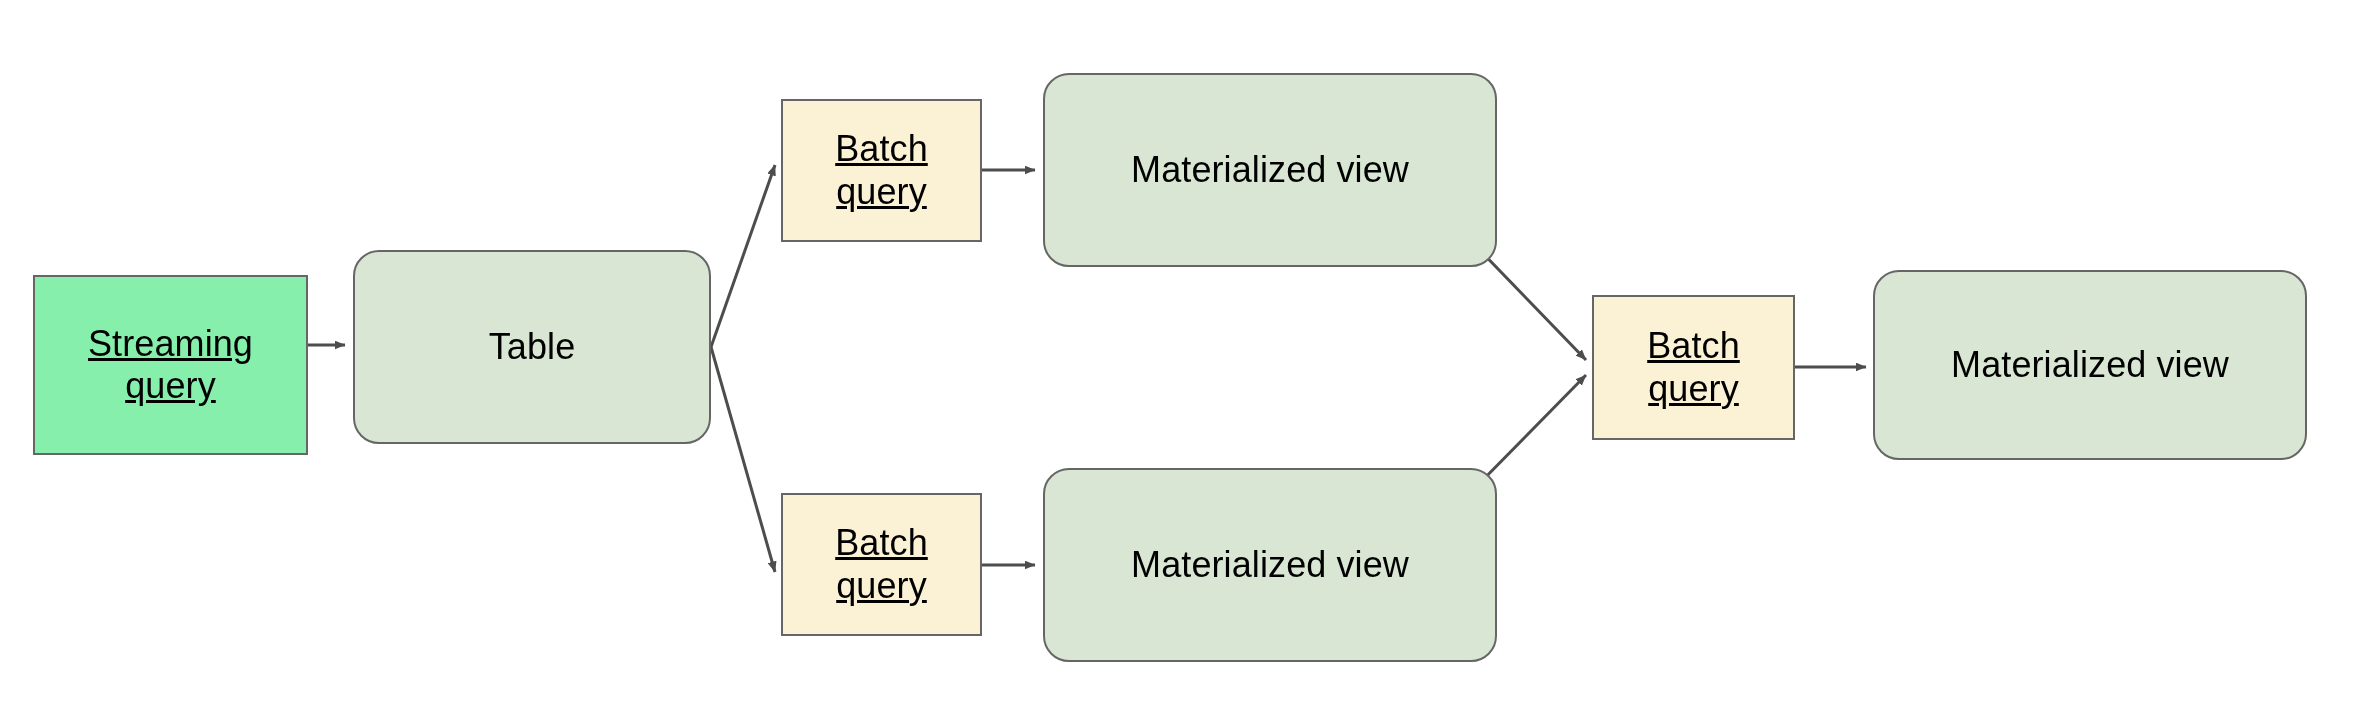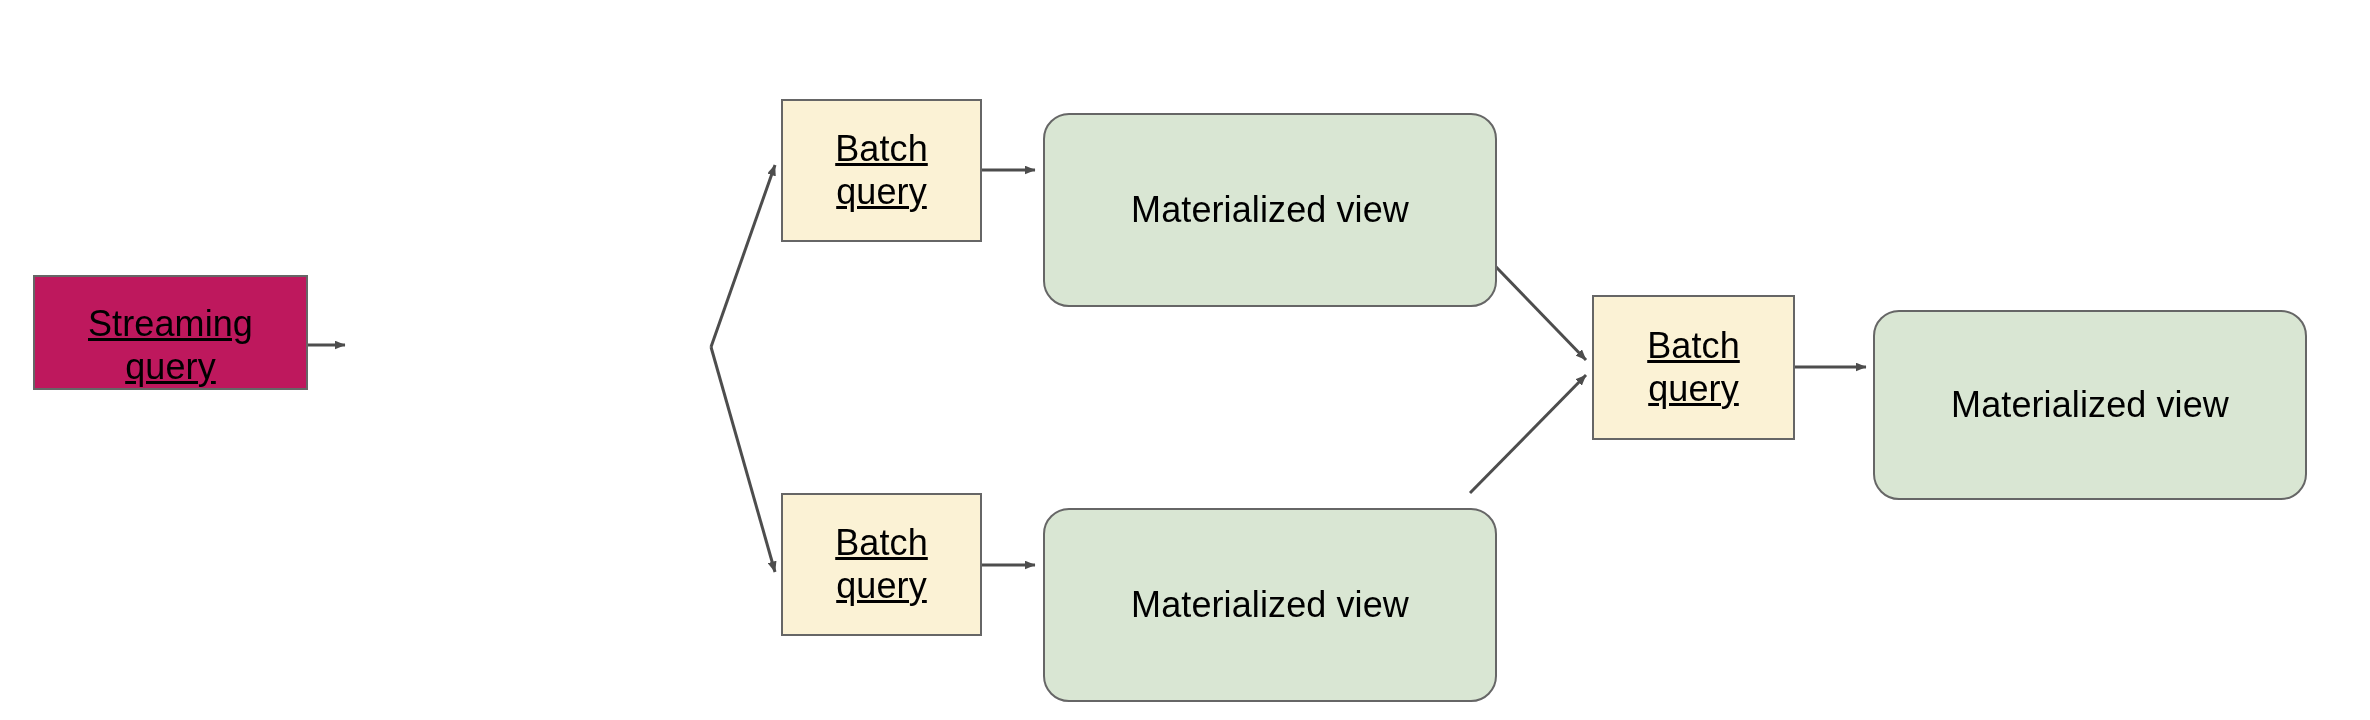--- a/index.html
+++ b/index.html
@@ -43,21 +43,20 @@
     z-index: 2;
   }
   .node-process {
     background: #fbf2d5;
     border-radius: 0;
     text-decoration: underline;
   }
   .node-store {
     background: #d9e6d3;
     border-radius: 26px;
-    margin-top: 40px;
   }
   .node-label {
     display: block;
     white-space: pre-line;
     padding: 0 6px;
   }
 </style>
 </head>
 <body>
 
@@ -74,25 +73,28 @@
         <path d="M 711 347 L 775 165" stroke="#4d4d4d" stroke-width="3" fill="none" marker-end="url(#arrowhead)"></path>
         <path d="M 711 347 L 775 572" stroke="#4d4d4d" stroke-width="3" fill="none" marker-end="url(#arrowhead)"></path>
         <path d="M 982 170 L 1035 170" stroke="#4d4d4d" stroke-width="3" fill="none" marker-end="url(#arrowhead)"></path>
         <path d="M 982 565 L 1035 565" stroke="#4d4d4d" stroke-width="3" fill="none" marker-end="url(#arrowhead)"></path>
         <path d="M 1470 240 L 1586 360" stroke="#4d4d4d" stroke-width="3" fill="none" marker-end="url(#arrowhead)"></path>
         <path d="M 1470 493 L 1586 375" stroke="#4d4d4d" stroke-width="3" fill="none" marker-end="url(#arrowhead)"></path>
         <path d="M 1795 367 L 1866 367" stroke="#4d4d4d" stroke-width="3" fill="none" marker-end="url(#arrowhead)"></path>
       </g>
   </svg>
 
-  <div class="node node-process" style="left: 33px; top: 275px; width: 275px; height: 115px; border-color: rgb(102, 102, 102); color: rgb(0, 0, 0); background: #be185d; border-radius: 0px; align-items: flex-end;">
+  <div class="node node-process" style="left: 33px; top: 275px; width: 275px; height: 180px; border-color: rgb(102, 102, 102); color: rgb(0, 0, 0); background: #86efac; border-radius: 0px;">
     <span class="node-label">Streaming
 query</span>
   </div>
 
+  <div class="node node-store" style="left: 353px; top: 250px; width: 358px; height: 194px; border-color: rgb(102, 102, 102); color: rgb(0, 0, 0); background: rgb(217, 230, 211);">
+    <span class="node-label">Table</span>
+  </div>
 
   <div class="node node-process" style="left: 781px; top: 99px; width: 201px; height: 143px; border-color: rgb(102, 102, 102); color: rgb(0, 0, 0); background: rgb(251, 242, 213); border-radius: 0px;">
     <span class="node-label">Batch
 query</span>
   </div>
 
   <div class="node node-store" style="left: 1043px; top: 73px; width: 454px; height: 194px; border-color: rgb(102, 102, 102); color: rgb(0, 0, 0); background: rgb(217, 230, 211);">
     <span class="node-label">Materialized view</span>
   </div>
 

